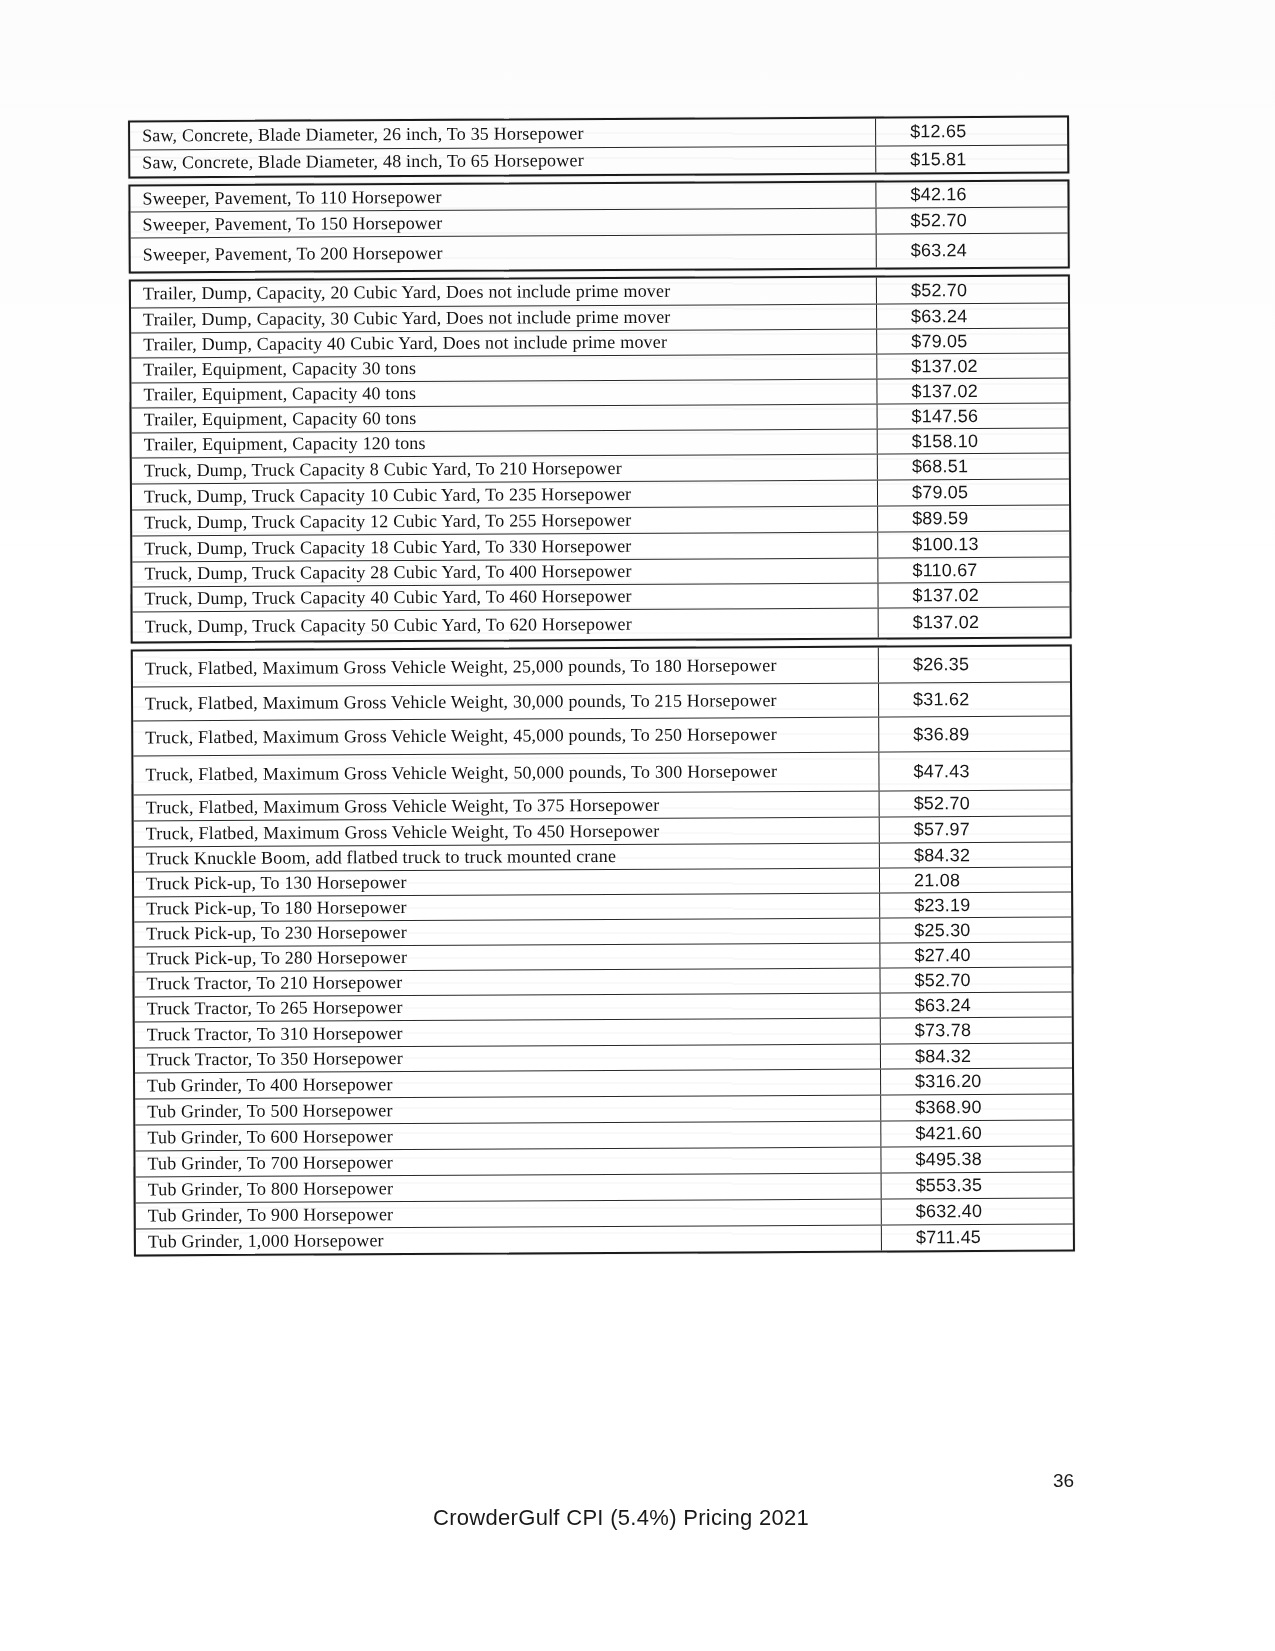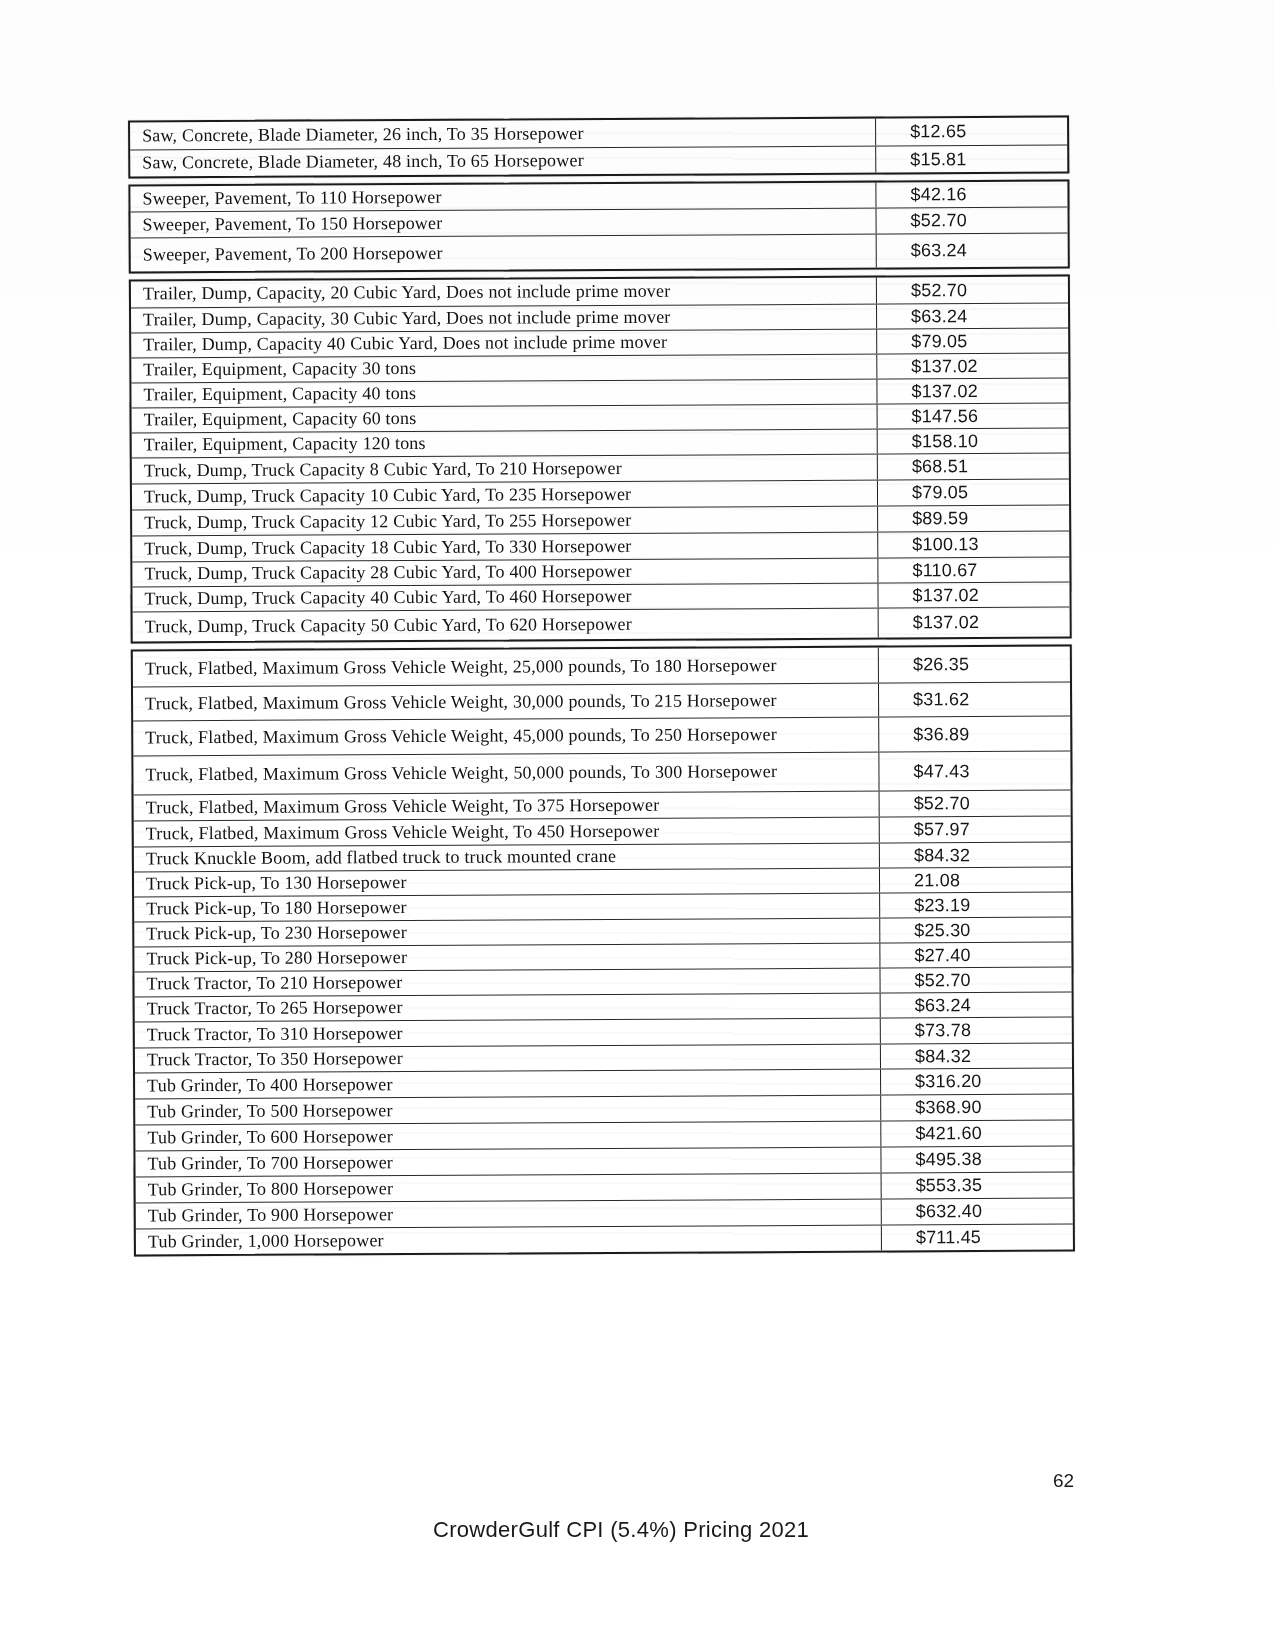--- a/index.html
+++ b/index.html
@@ -65,21 +65,20 @@
     font-size: 19px;
     color: #1a1a1a;
   }
   .footer-title {
     position: absolute;
     left: 433px; top: 1505px;
     font-family: "Liberation Sans", sans-serif;
     font-size: 22px;
     color: #191919;
     letter-spacing: 0.3px;
-    margin-top: 12px;
   }
 </style>
 </head>
 <body>
 
 <div class="page">
   <div class="pricing-table">
       <div class="group">
         <div class="row" style="min-height: 27px;">
     <div class="cell desc">Saw, Concrete, Blade Diameter, 26 inch, To 35 Horsepower</div>
@@ -246,15 +245,15 @@
         <div class="row" style="min-height: 26px;">
     <div class="cell desc">Tub Grinder, To 900 Horsepower</div>
     <div class="cell price">$632.40</div>
   </div>
         <div class="row" style="min-height: 26px;">
     <div class="cell desc">Tub Grinder, 1,000 Horsepower</div>
     <div class="cell price">$711.45</div>
   </div>
       </div>
     </div>
-  <div class="page-number">62</div>
+  <div class="page-number">36</div>
   <div class="footer-title">CrowderGulf CPI (5.4%) Pricing 2021</div>
 </div>
 
 </body></html>

